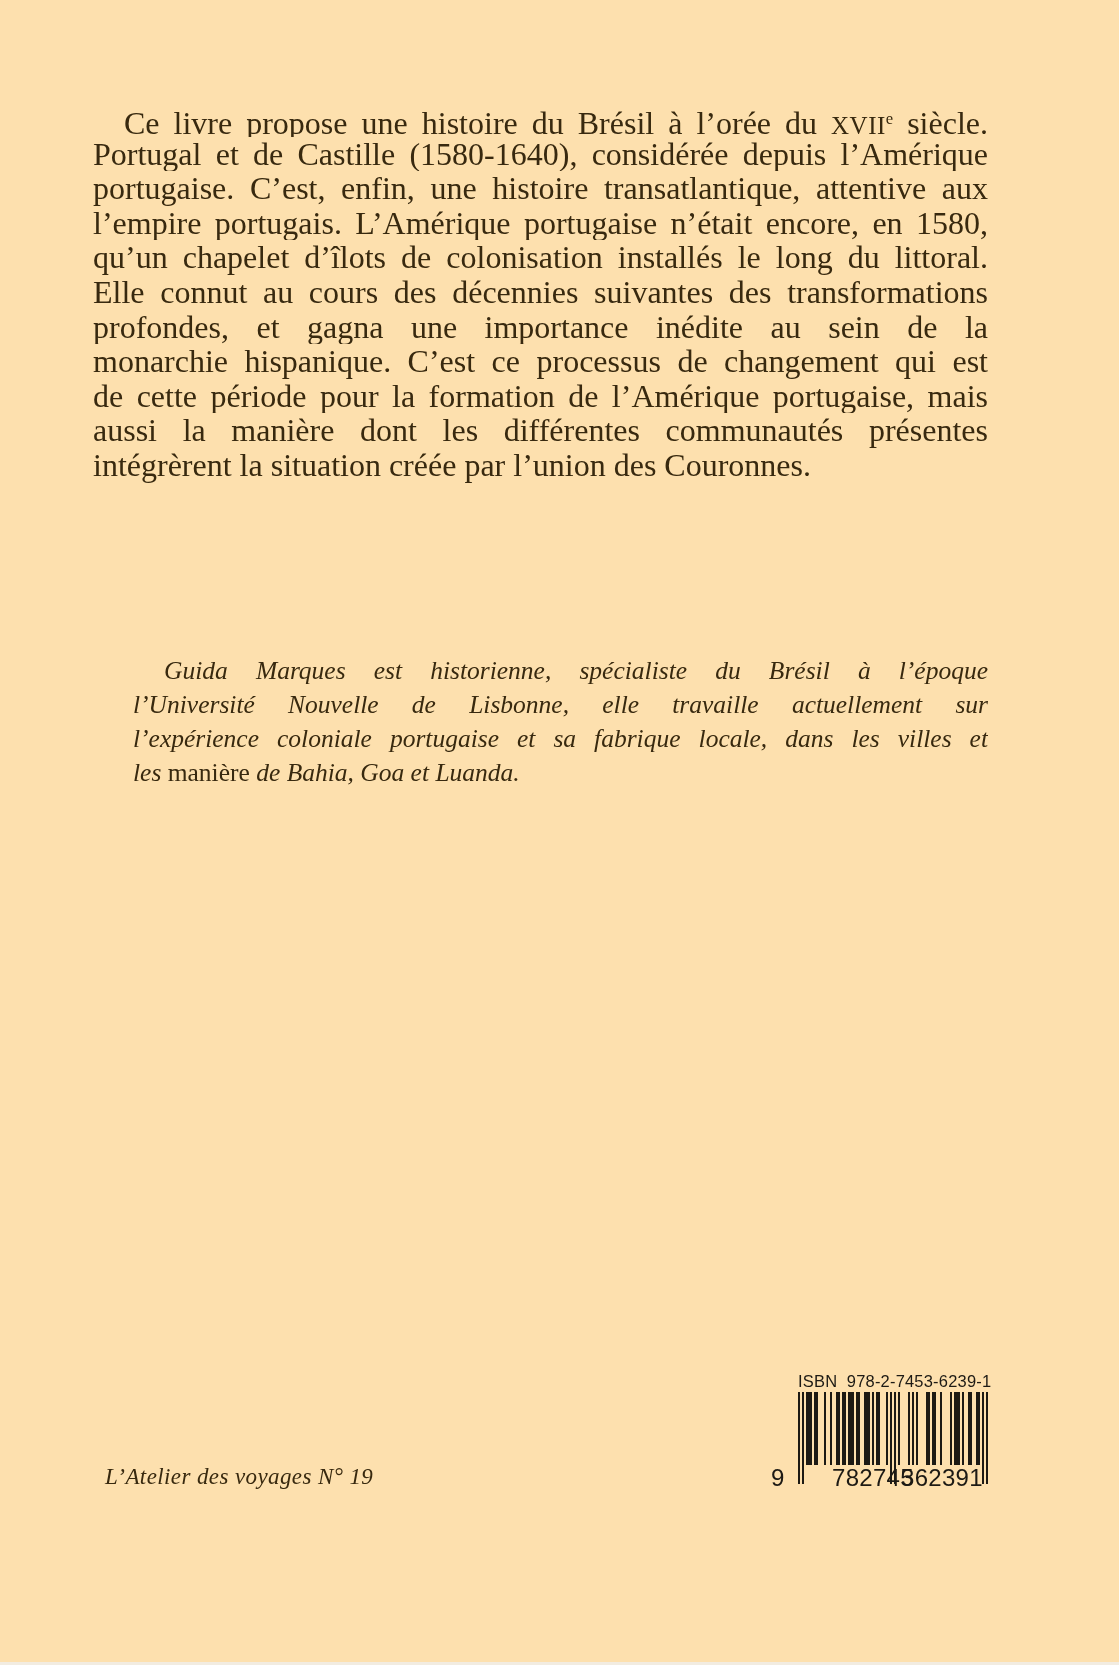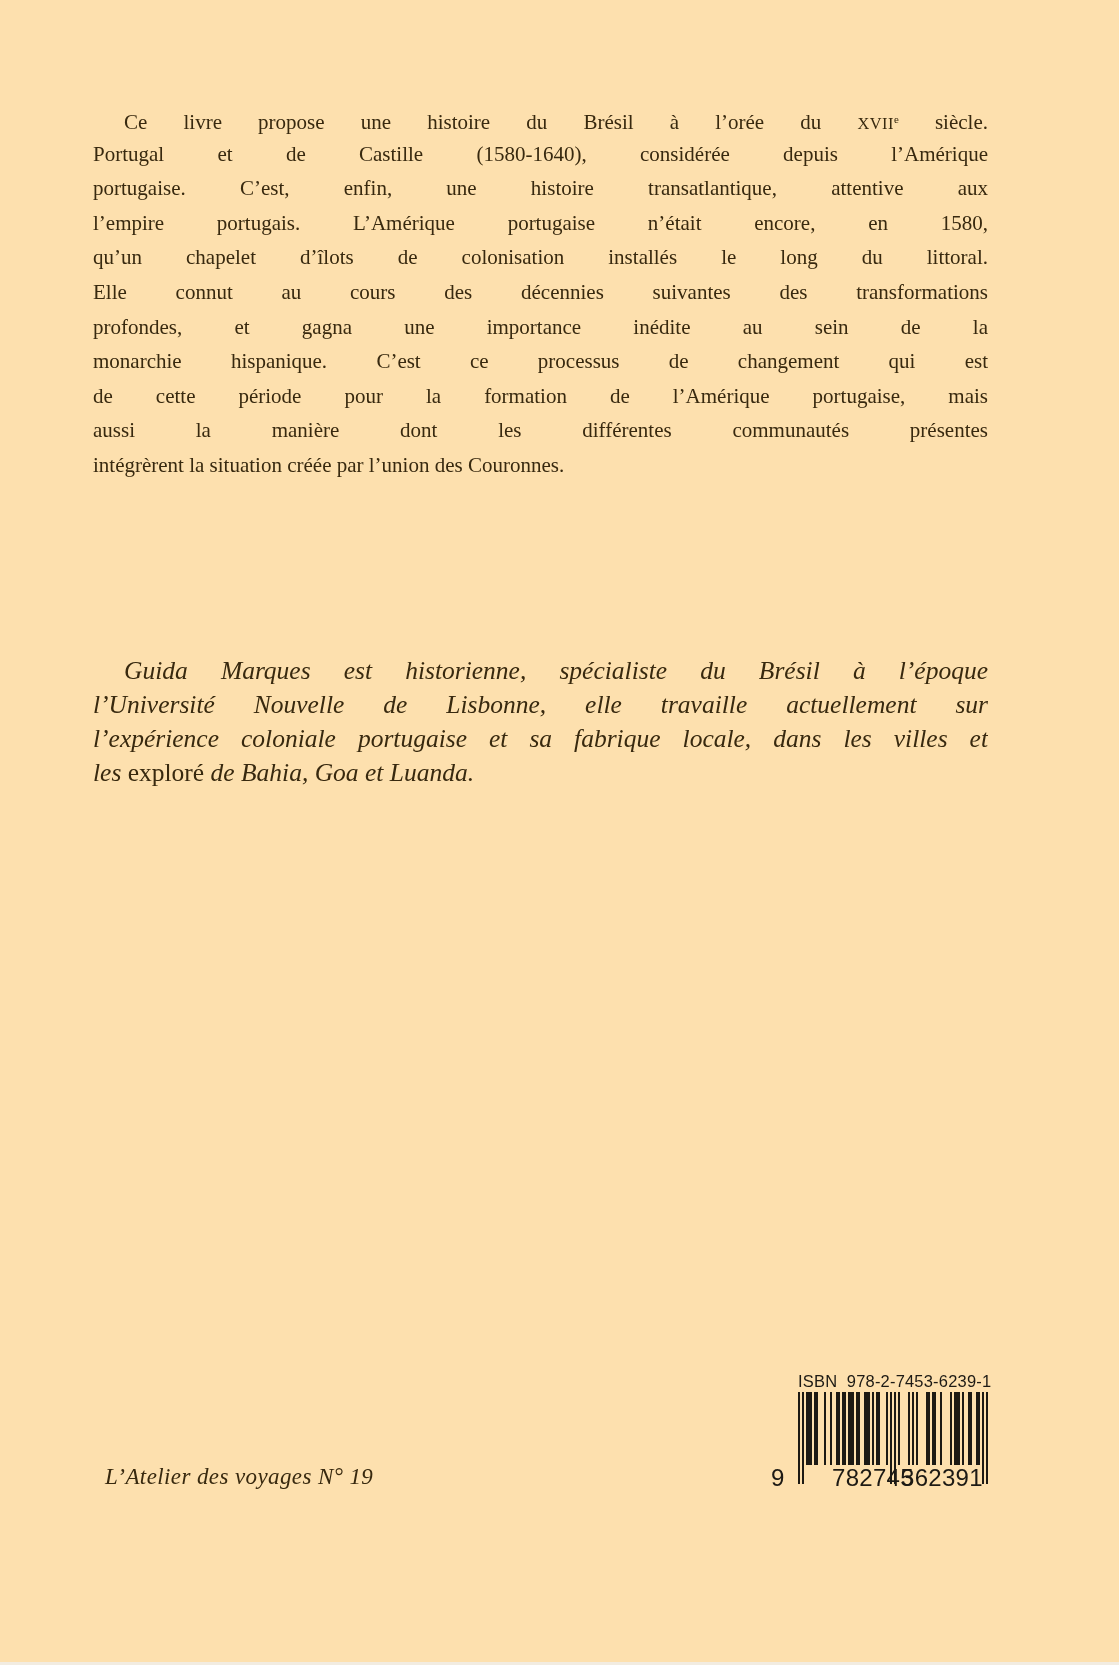--- a/index.html
+++ b/index.html
@@ -6,35 +6,35 @@
   .page {
     position:relative;
     width:1119px; height:1665px;
     background:#fde0ae;
     overflow:hidden;
     font-family:"Liberation Serif","DejaVu Serif",serif;
     color:#38290f;
   }
   .synopsis {
     position:absolute; left:93px; top:102px; width:895px;
-    font-size:21px; line-height:34.6px;
+    font-size:32px; line-height:34.6px;
   }
   .jline {
     text-align:justify; text-align-last:justify;
     height:34.6px; overflow:hidden;
   }
   .jline.first { text-indent:31px; }
   .jline.last { text-align:left; text-align-last:left; }
   .sc { font-size:0.78em; text-transform:uppercase; letter-spacing:0.5px; }
   .sup { font-size:0.52em; vertical-align:0.58em; }
   .bio {
     position:absolute; left:93px; top:654px; width:895px;
     font-size:25.5px; line-height:34px; font-style:italic;
   }
-  .bio .jline { height:34px; }
+  .bio .jline { height:34px;margin-left:40px; }
   .roman { font-style:normal; }
   .series {
     position:absolute; left:105px; top:1464px;
     font-style:italic; font-size:23px; letter-spacing:0.4px;
   }
   .isbn-label {
     position:absolute; left:798px; top:1372px;
     font-family:"Liberation Sans","DejaVu Sans",sans-serif;
     font-size:17px; letter-spacing:0.2px; white-space:pre;
     color:#1d1a14; transform-origin:left top; transform:scaleX(0.97);
@@ -71,21 +71,21 @@
     <div class="jline">monarchie hispanique. C’est ce processus de changement qui est</div>
     <div class="jline">de cette période pour la formation de l’Amérique portugaise, mais</div>
     <div class="jline">aussi la manière dont les différentes communautés présentes</div>
     <div class="jline last">intégrèrent la situation créée par l’union des Couronnes.</div>
   </div>
 
   <div class="bio">
     <div class="jline first">Guida Marques est historienne, spécialiste du Brésil à l’époque</div>
     <div class="jline">l’Université Nouvelle de Lisbonne, elle travaille actuellement sur</div>
     <div class="jline">l’expérience coloniale portugaise et sa fabrique locale, dans les villes et</div>
-    <div class="jline last"><span>les </span><span class="roman">exploré</span><span> de Bahia, Goa et Luanda.</span></div>
+    <div class="jline last"><span>les </span><span class="roman">manière</span><span> de Bahia, Goa et Luanda.</span></div>
   </div>
 
   <div class="series">L’Atelier des voyages N° 19</div>
 
   <div class="isbn-label">ISBN  978-2-7453-6239-1</div>
   <div class="barcode">
       <div style="position:absolute;left:0px;top:0;width:2px;height:92px;background:#1d1a14"></div>
       <div style="position:absolute;left:4px;top:0;width:2px;height:92px;background:#1d1a14"></div>
       <div style="position:absolute;left:8px;top:0;width:2px;height:73px;background:#1d1a14"></div>
       <div style="position:absolute;left:10px;top:0;width:2px;height:73px;background:#1d1a14"></div>

